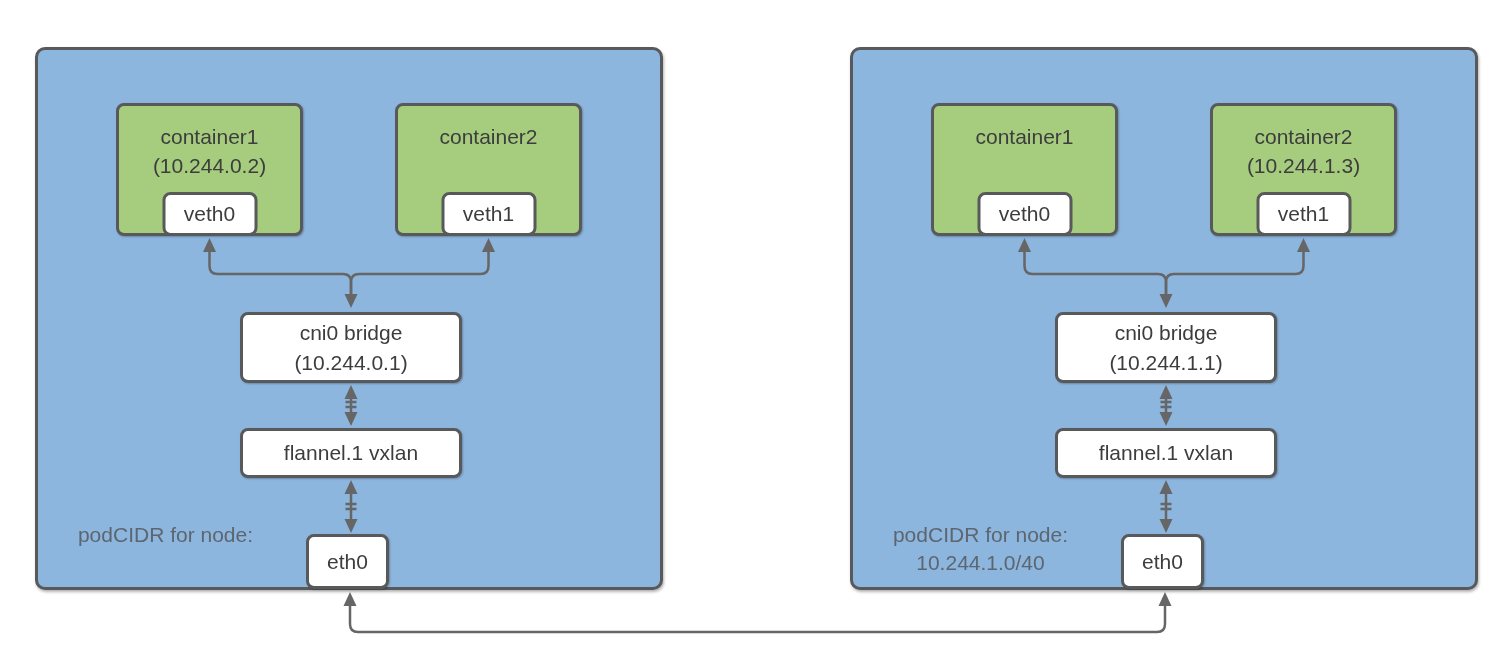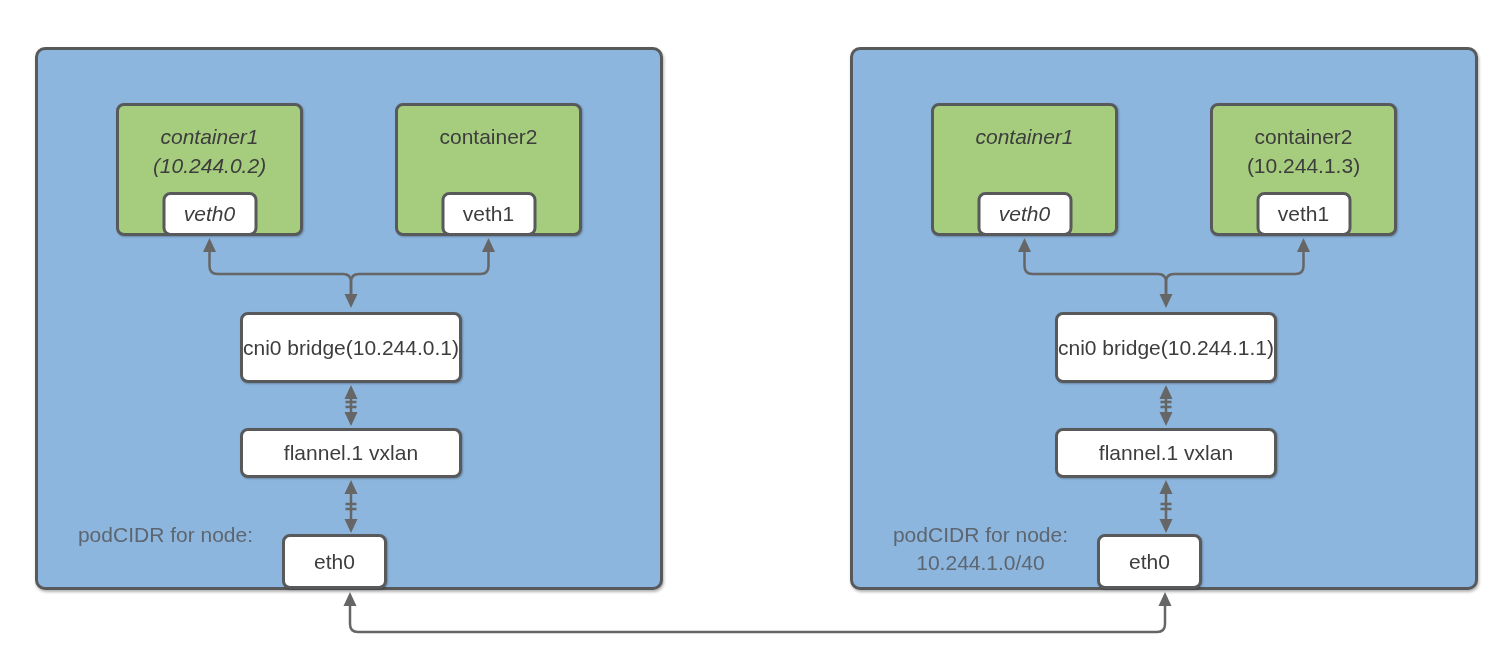--- a/index.html
+++ b/index.html
@@ -32,40 +32,40 @@
   .node-svg polygon { fill: var(--arrow); stroke: none; }
   .container-box {
     position: absolute; top: 53px; width: 187px; height: 133px;
     background: var(--container-fill);
     border: 3px solid var(--node-border);
     border-radius: 8px;
     box-shadow: 1px 1px 2px rgba(0,0,0,0.25);
     text-align: center; padding-top: 16px;
     font-size: 21px; line-height: 29px;
   }
-  .container-box.c1 { left: 78px; font-style: italic; }
+  .container-box.c1 { left: 78px; }
   .container-box.c2 { left: 357px; }
   .veth {
     position: absolute; left: 50%; transform: translateX(-50%);
     bottom: -3px; width: 95px; height: 44px;
     background: var(--box-fill);
     border: 3px solid var(--node-border);
     border-radius: 8px;
     font-size: 21px; line-height: 38px; text-align: center;
   }
   .wbox {
     position: absolute; background: var(--box-fill);
     border: 3px solid var(--node-border); border-radius: 8px;
     box-shadow: 1px 1px 2px rgba(0,0,0,0.25);
-    display: flex; align-items: center; justify-content: center;
+    display: flex; flex-direction: column; align-items: center; justify-content: center;
     font-size: 21px; line-height: 30px; text-align: center;
   }
   .bridge { left: 202px; top: 262px; width: 222px; height: 71px; }
   .vxlan  { left: 202px; top: 378px; width: 222px; height: 50px; }
-  .nic    { left: 244px; bottom: -2px; width: 105px; height: 55px; }
+  .nic    { left: 268px; bottom: -2px; width: 83px; height: 55px; }
   .podcidr {
     position: absolute; left: 7px; top: 471px; width: 241px;
     text-align: center; font-size: 21px; line-height: 28px;
     color: var(--text-muted);
   }
   .inter-svg { position: absolute; left: 0; top: 0; pointer-events: none; }
   .inter-svg path { fill: none; stroke: var(--arrow); stroke-width: 2.5; }
   .inter-svg polygon { fill: var(--arrow); }
 </style>
 </head>

